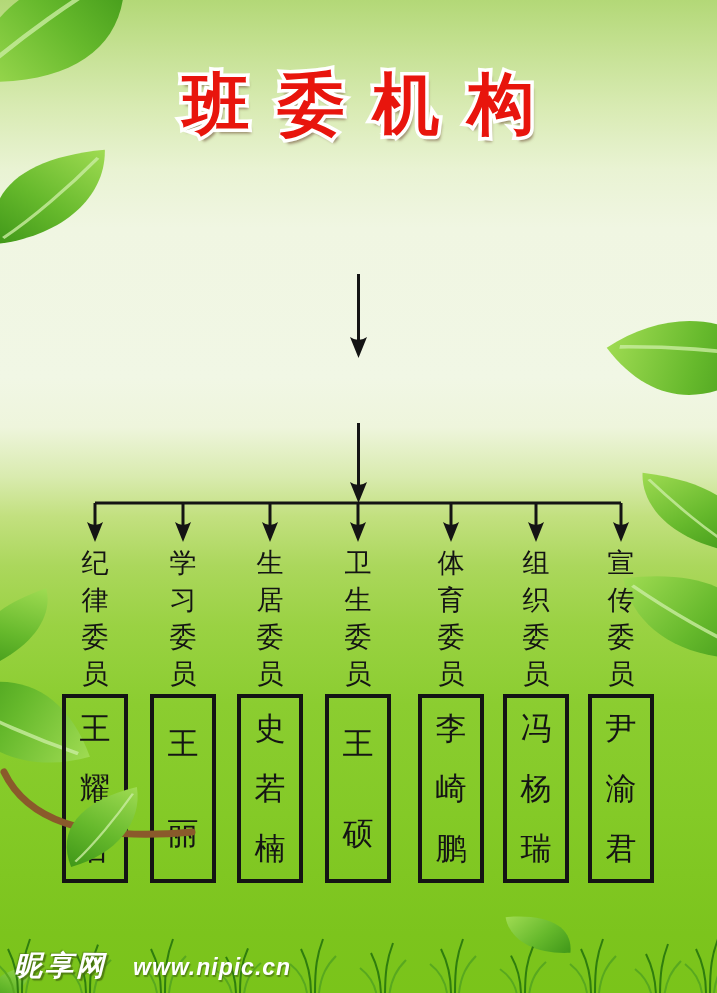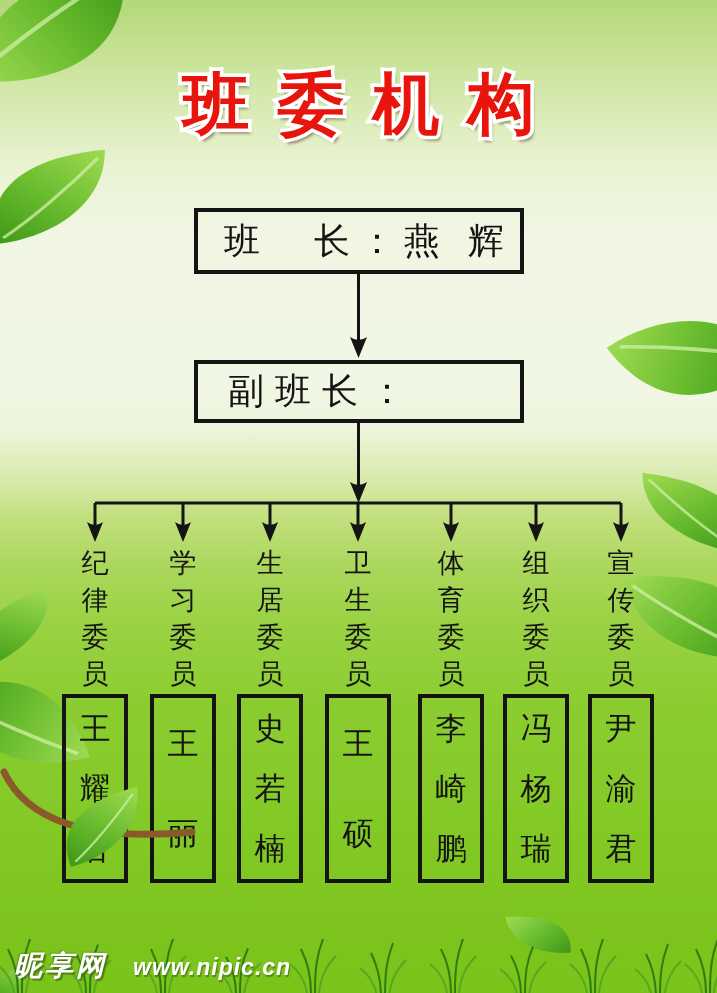--- a/index.html
+++ b/index.html
@@ -165,22 +165,20 @@
       <path d="M95,542  L87,522  Q95,528  103,522 Z"></path>
       <path d="M183,542 L175,522 Q183,528 191,522 Z"></path>
       <path d="M270,542 L262,522 Q270,528 278,522 Z"></path>
       <path d="M358,542 L350,522 Q358,528 366,522 Z"></path>
       <path d="M451,542 L443,522 Q451,528 459,522 Z"></path>
       <path d="M536,542 L528,522 Q536,528 544,522 Z"></path>
       <path d="M621,542 L613,522 Q621,528 629,522 Z"></path>
     </g>
   </svg>
 
-  <div id="monitor-box" class="flow-box">班　长：燕 辉</div>
-  <div id="vice-box" class="flow-box">副班长：</div>
 
   <div class="col c1">
     <div class="role">
         <span>纪</span>
         <span>律</span>
         <span>委</span>
         <span>员</span>
       </div>
     <div class="name-box">
         <span>王</span>

